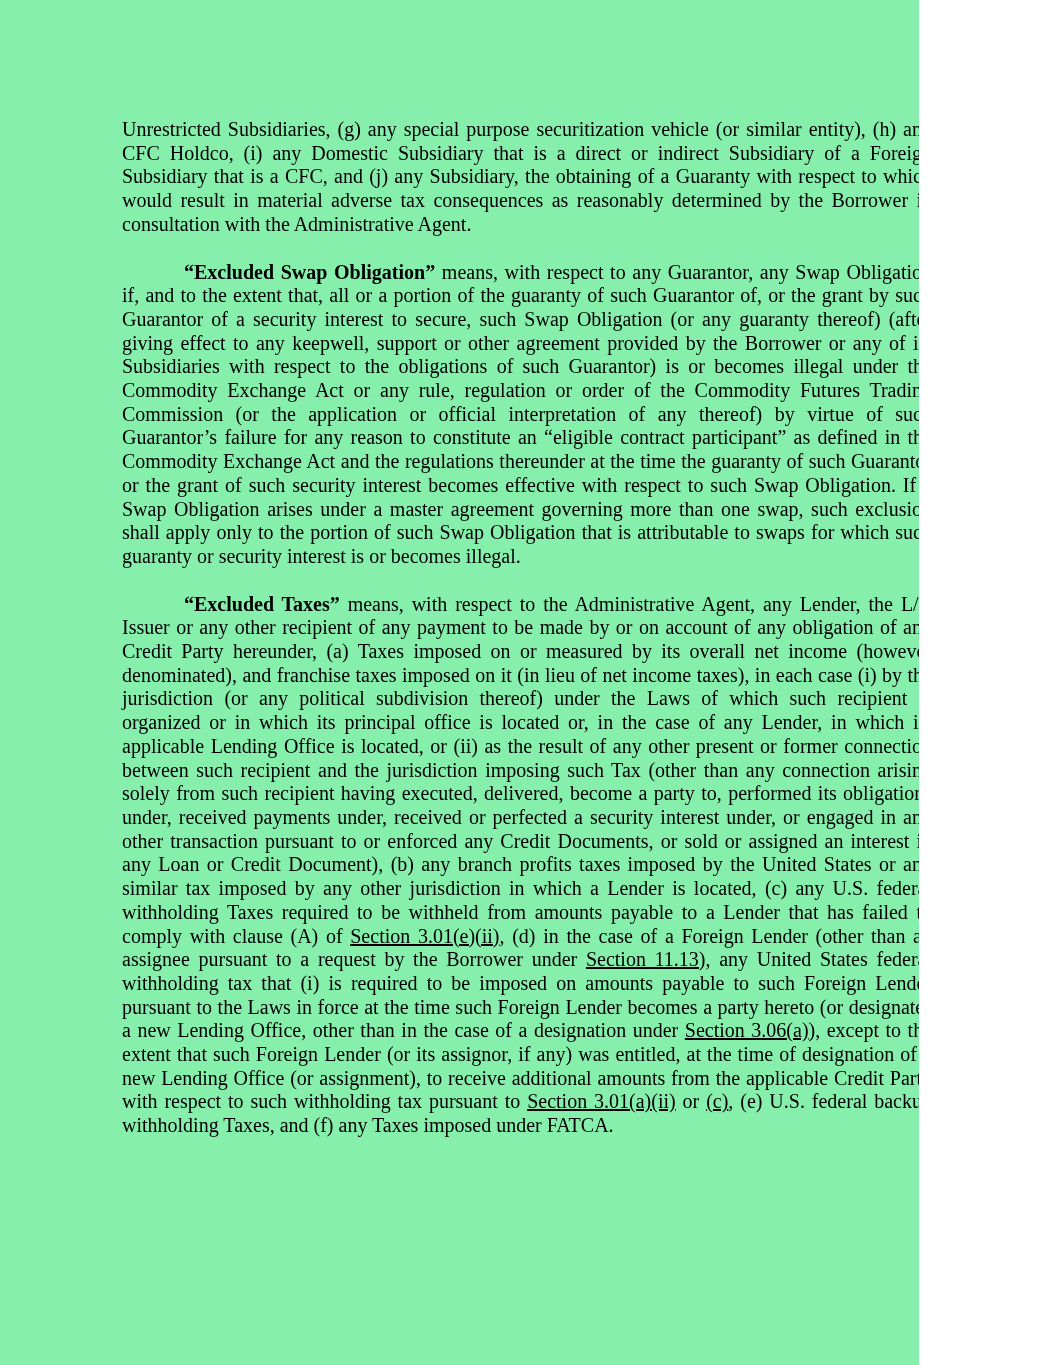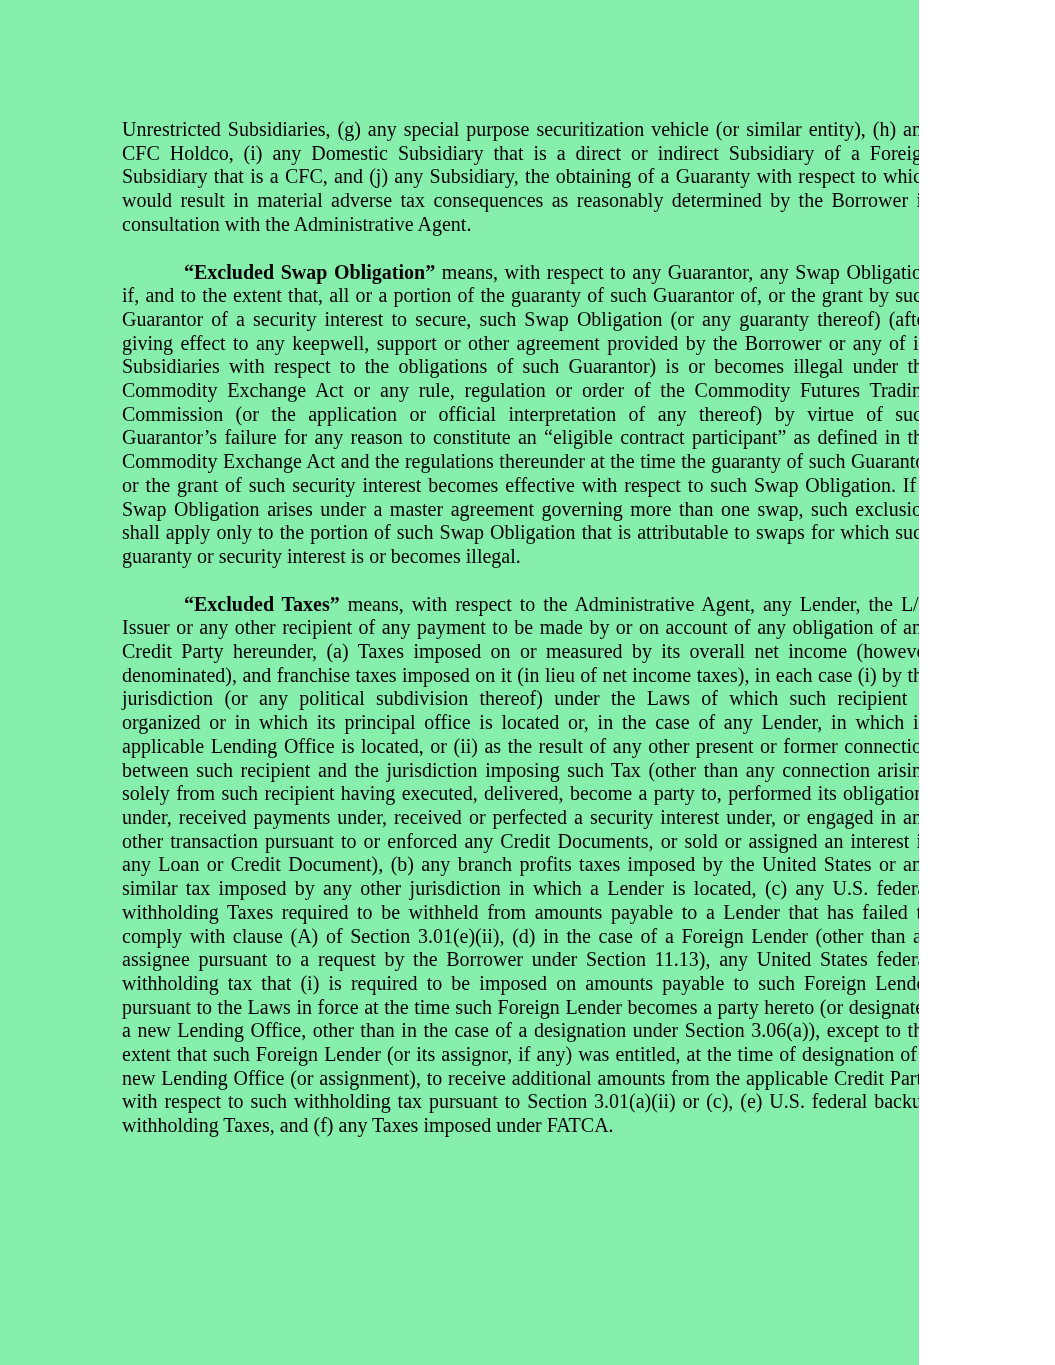--- a/index.html
+++ b/index.html
@@ -29,20 +29,21 @@
     text-align: justify;
     text-justify: inter-word;
   }
   .doc-body p.para.indent {
     text-indent: 62px;
   }
   .bold {
     font-weight: bold;
   }
   .underline {
+    text-decoration: underline;
   }
   .page-number {
     position: absolute;
     top: 1276px;
     left: 0;
     right: 0;
     text-align: center;
     font-size: 20px;
     line-height: 24px;
   }

